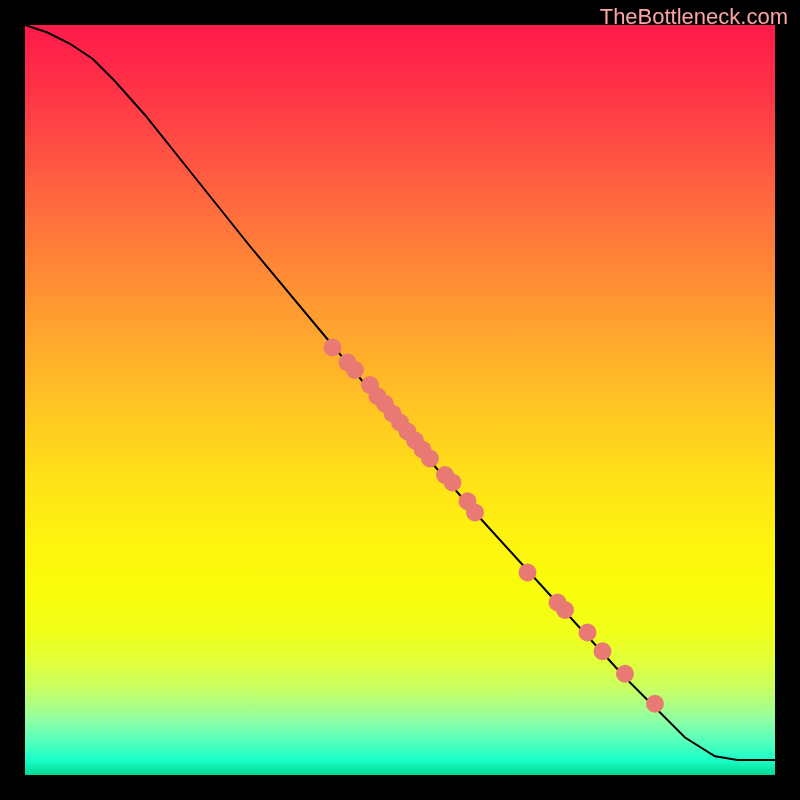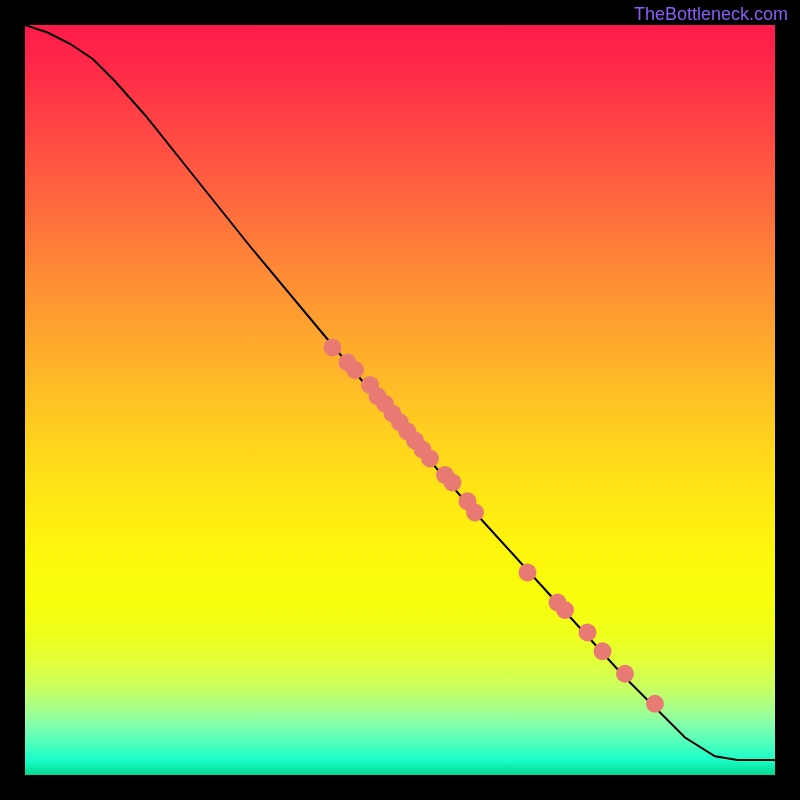--- a/index.html
+++ b/index.html
@@ -1,17 +1,17 @@
 <!DOCTYPE html>
 <html><head>
 <meta charset="utf-8">
 <style>
   * { margin: 0; padding: 0; box-sizing: border-box; }
   body { width: 800px; height: 800px; background: #000; position: relative; font-family: Arial, sans-serif; }
-  .watermark { position: absolute; top: 4px; right: 12px; color: #8b5cf6; font-size: 18px; font-weight: 500; z-index: 10; }
+  .watermark { position: absolute; top: 4px; right: 12px; color: #fca5a5; font-size: 22px; font-weight: 500; z-index: 10; }
   .plot-area { position: absolute; left: 25px; top: 25px; width: 750px; height: 750px; }
   .gradient-bg { position: absolute; inset: 0; background: linear-gradient(to bottom,
     #ff1a4a 0%,
     #ff2a48 6%,
     #ff4a44 15%,
     #ff6a3e 24%,
     #ff8a36 33%,
     #ffa82d 42%,
     #ffc523 51%,
     #ffe018 60%,

